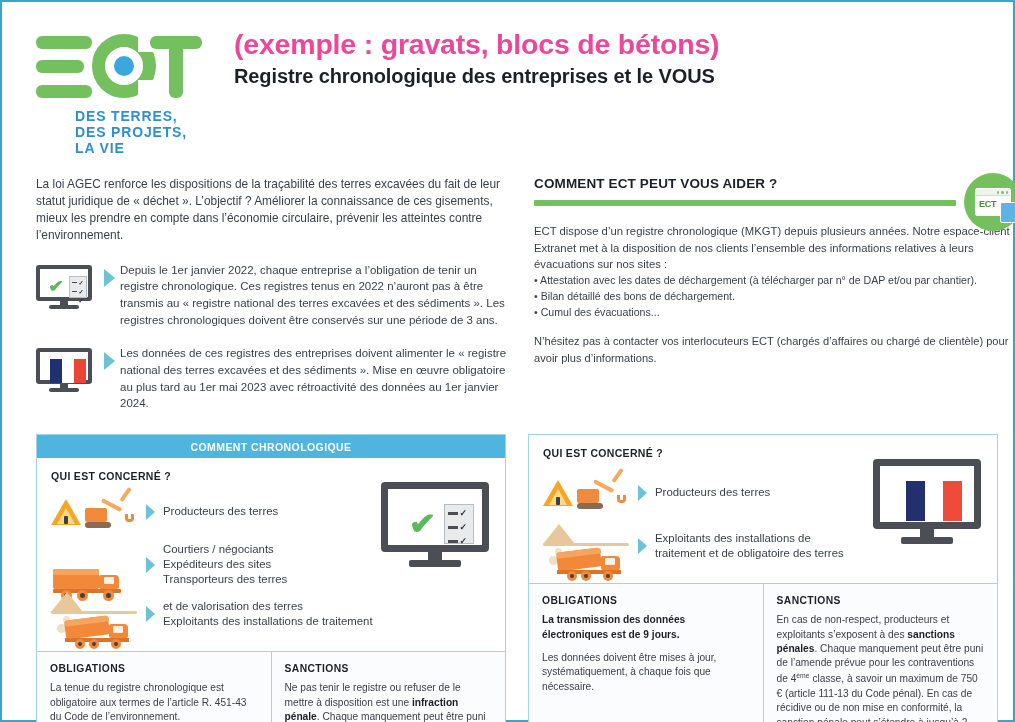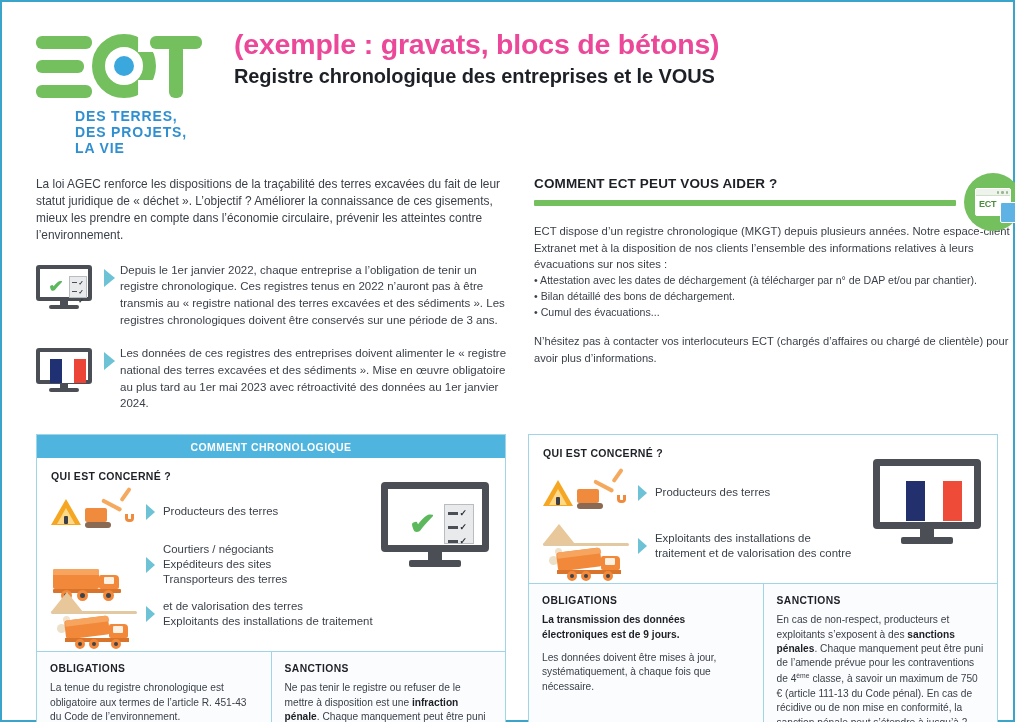--- a/index.html
+++ b/index.html
@@ -539,21 +539,21 @@
 
           <div class="crow">
             <div class="crow-icon">
               <span class="dump"><span class="dustA"></span><span class="dustB"></span><span class="pile"></span><span class="bed"></span><span class="bedtop"></span><span class="cab"></span><span class="win"></span><span class="chas"></span><span class="w1"></span><span class="w2"></span><span class="w3"></span><span class="ground"></span></span>
             </div>
             <div class="crow-arrow">
                 <span class="arrow-glyph arrow-sm"></span>
               </div>
             <div class="crow-text">
               <div>Exploitants des installations de</div>
-              <div>traitement et de valorisation des contre</div>
+              <div>traitement et de obligatoire des terres</div>
             </div>
           </div>
         </div>
       </div>
 
       <div class="panel-cols">
         <div class="pcol">
           <div class="pcol-title">OBLIGATIONS</div>
           <p style="font-weight:bold;color:#1d2026;">La transmission des données électroniques est de 9 jours.</p>
           <p>Les données doivent être mises à jour, systématiquement, à chaque fois que nécessaire.</p>

